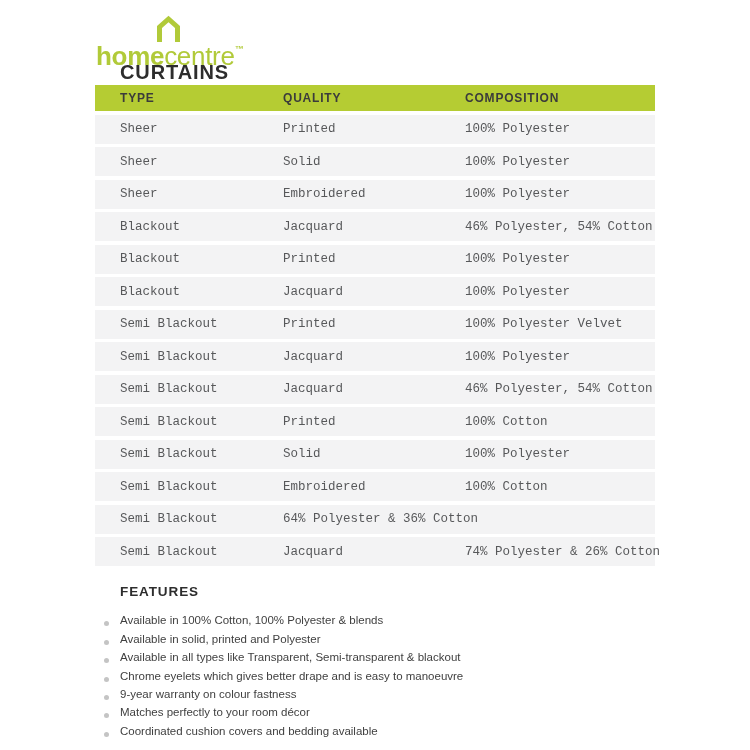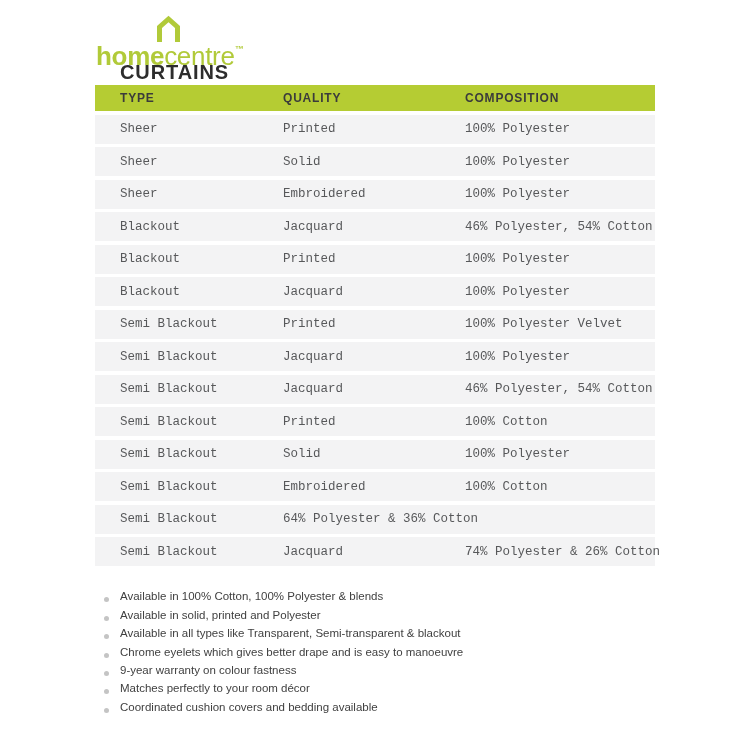--- a/index.html
+++ b/index.html
@@ -146,20 +146,21 @@
 
       <div class="t-row">
         <span>Semi Blackout</span>
         <span>Jacquard</span>
         <span>74% Polyester &amp; 26% Cotton</span>
       </div>
     </div>
 </div>
 
 <div class="features">
+  <h2 class="features-title">FEATURES</h2>
   <ul class="features-list">
 
       <li>
         <span class="bullet"></span>
         <span>Available in 100% Cotton, 100% Polyester &amp; blends</span>
       </li>
 
       <li>
         <span class="bullet"></span>
         <span>Available in solid, printed and Polyester</span>

